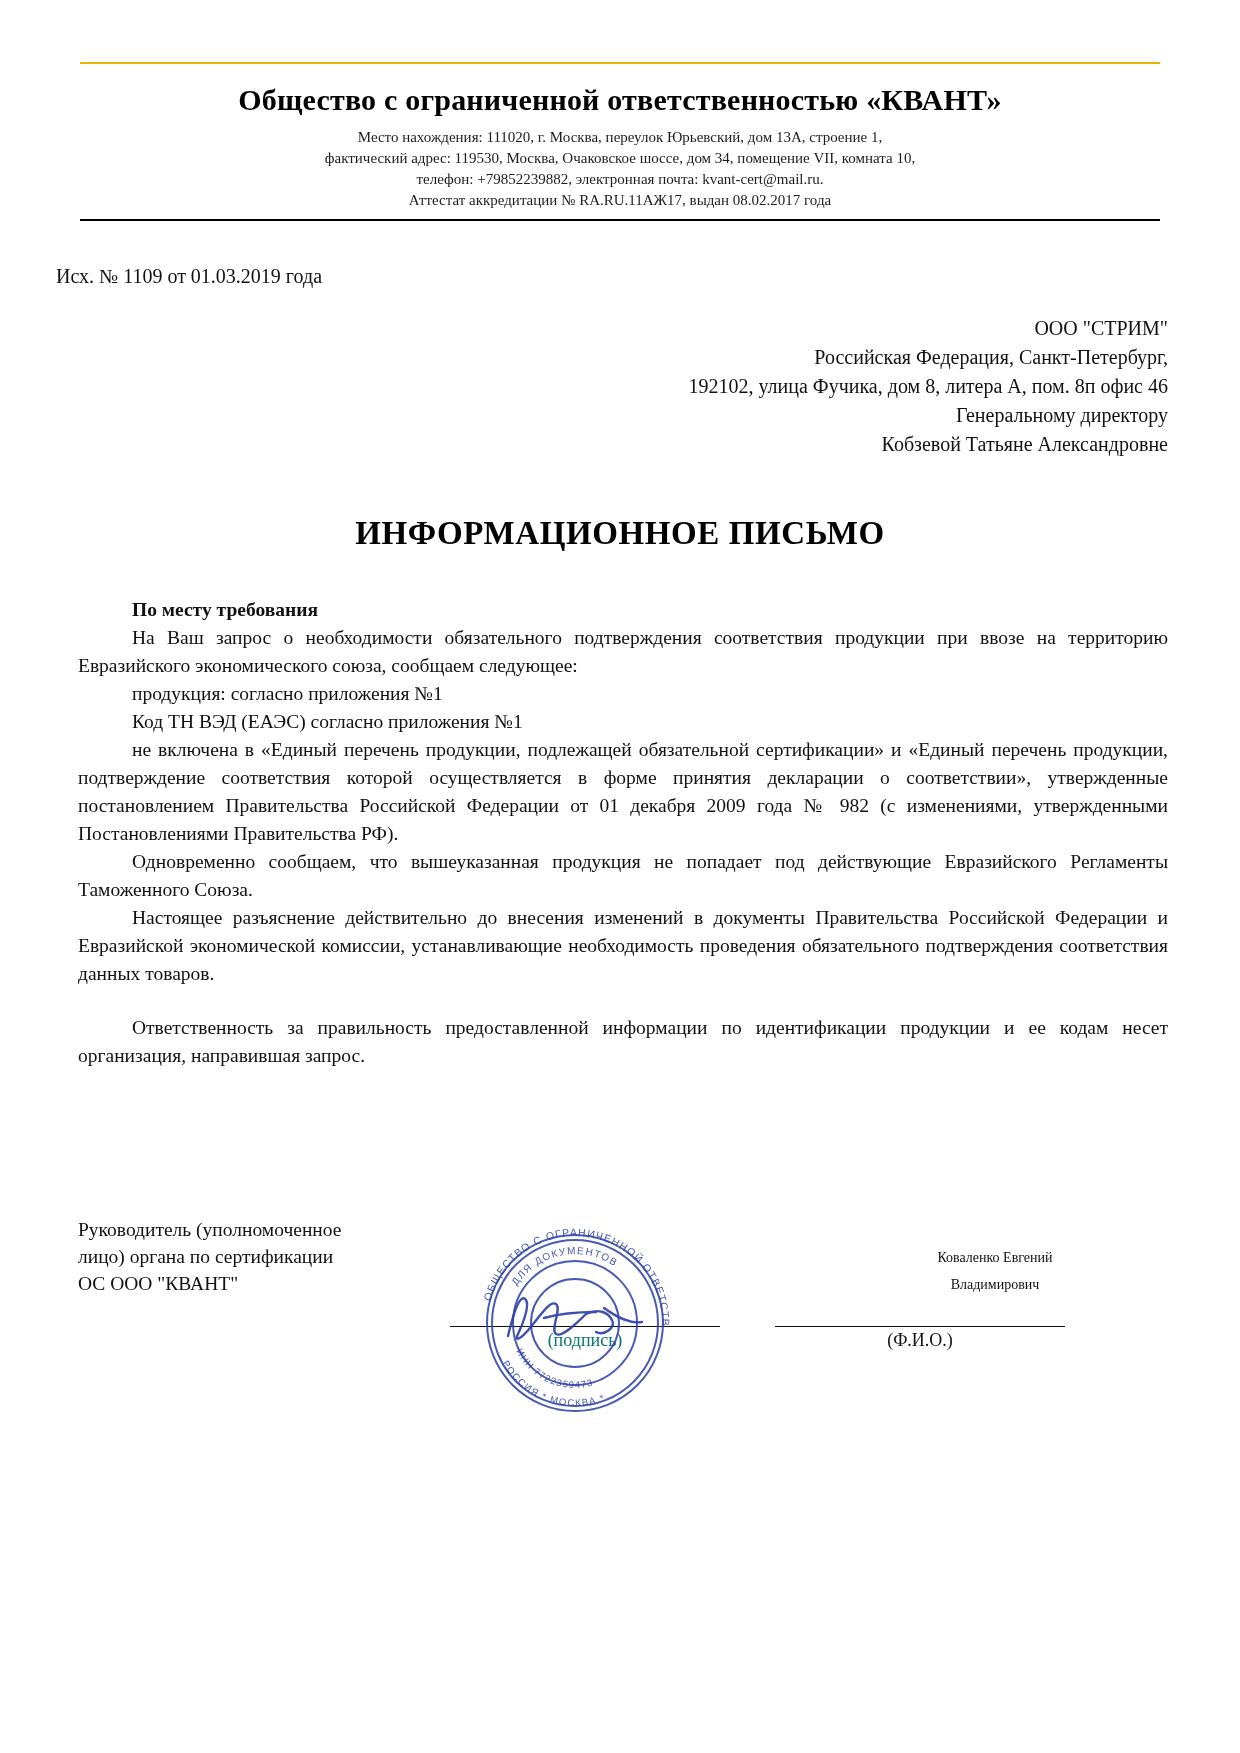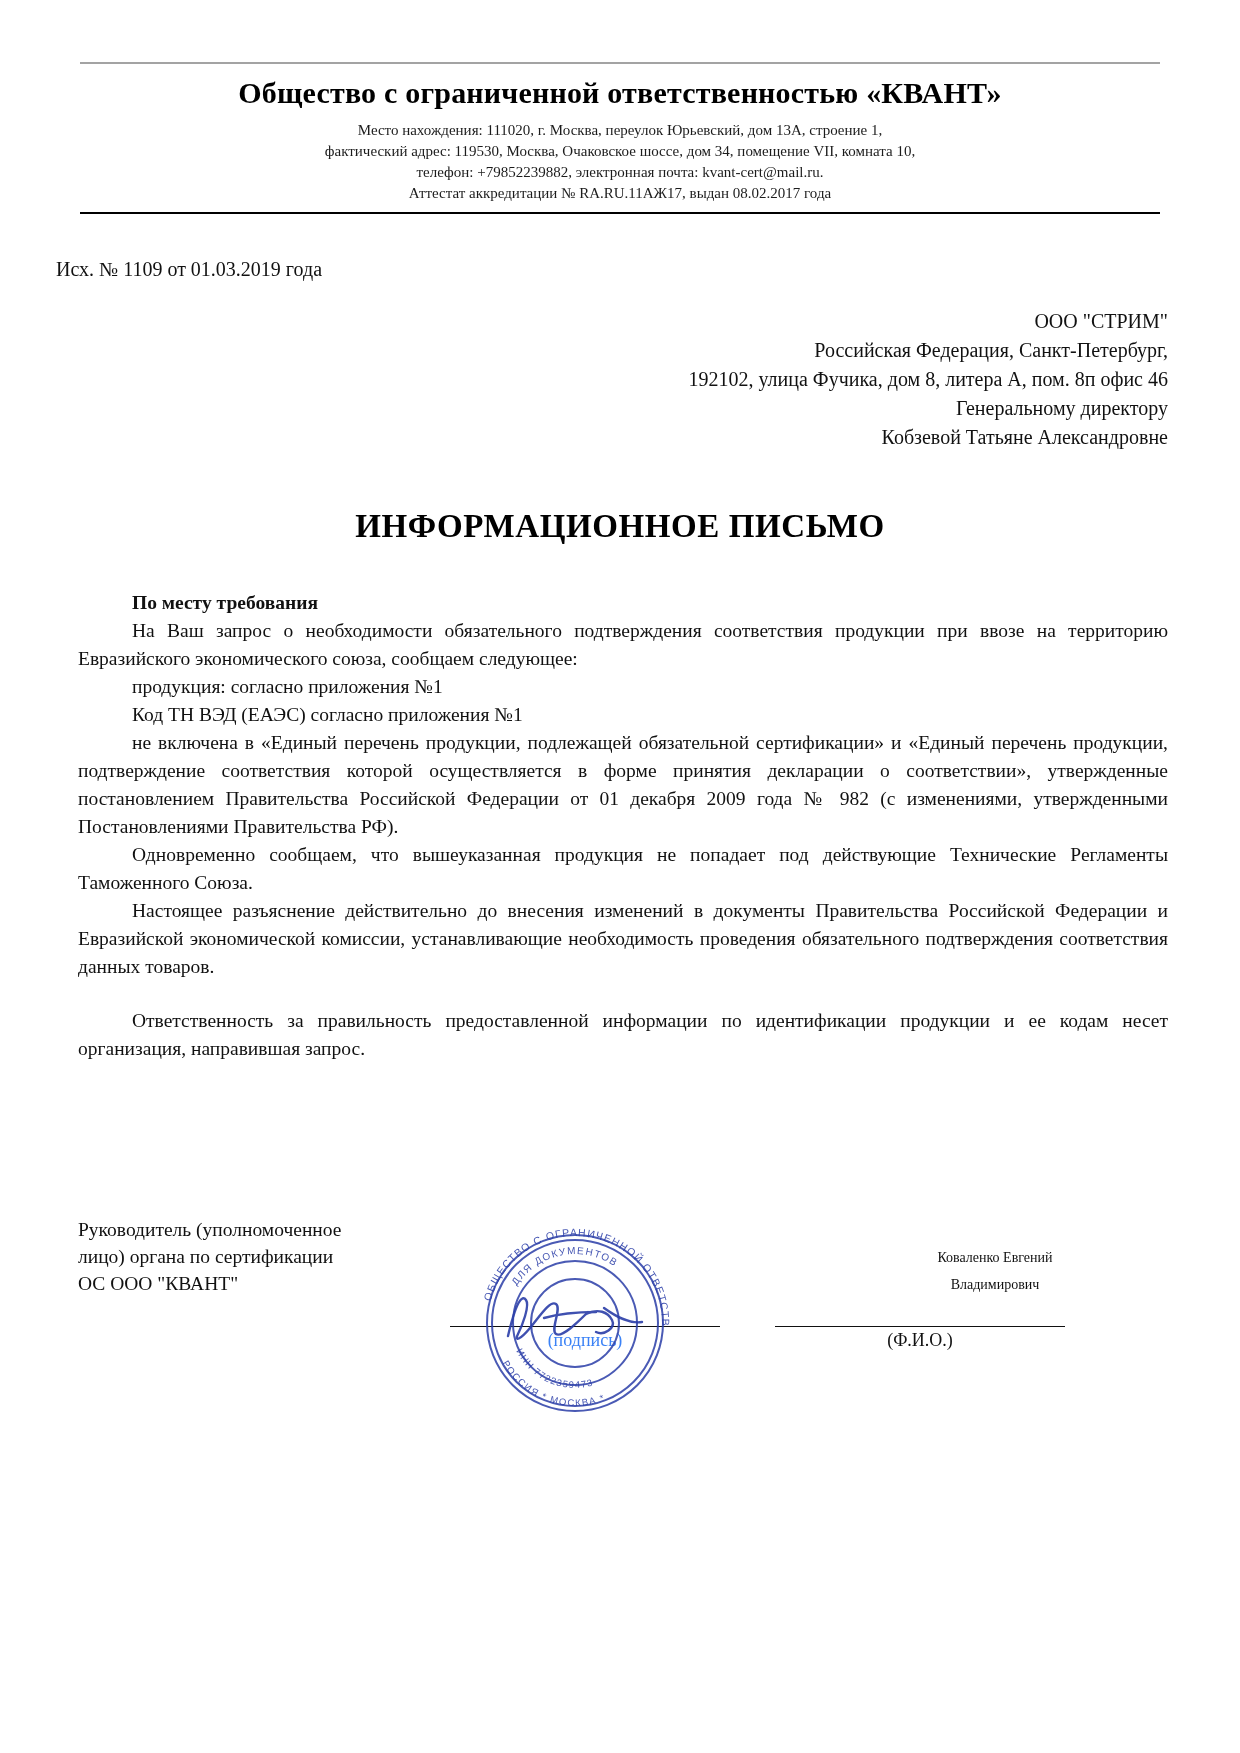--- a/index.html
+++ b/index.html
@@ -18,22 +18,22 @@
 
   .page {
     position: absolute;
     inset: 0;
     padding: 0;
   }
 
   
   .letterhead {
     margin: 62px 80px 0 80px;
-    border-top: 2px solid #a3a3a3;
-    padding-top: 8px;
+    border-top: 2px solid #eab308;
+    padding-top: 15px;
     text-align: center;
   }
   .company-name {
     font-family: "Liberation Serif", serif;
     font-weight: bold;
     font-size: 30px;
     letter-spacing: 0.2px;
     margin: 4px 0 10px 0;
     color: #000;
   }
@@ -132,21 +132,21 @@
     width: 290px;
     border-bottom: 1.5px solid #111;
   }
   .sig-cap-left {
     position: absolute;
     left: 450px;
     top: 114px;
     width: 270px;
     text-align: center;
     font-size: 18px;
-    color: #3b82f6;
+    color: #0f766e;
   }
   .sig-cap-right {
     position: absolute;
     left: 775px;
     top: 114px;
     width: 290px;
     text-align: center;
     font-size: 18px;
     color: #111;
   }
@@ -196,21 +196,21 @@
   </div>
 
   <div class="doc-title">ИНФОРМАЦИОННОЕ ПИСЬМО</div>
 
   <div class="body-block">
     <p class="bold-lead">По месту требования</p>
     <p>На Ваш запрос о необходимости обязательного подтверждения соответствия продукции при ввозе на территорию Евразийского экономического союза, сообщаем следующее:</p>
     <p>продукция:  согласно приложения №1</p>
     <p>Код ТН ВЭД (ЕАЭС) согласно приложения №1</p>
     <p>не включена в «Единый перечень продукции, подлежащей обязательной сертификации» и «Единый перечень продукции, подтверждение соответствия которой осуществляется в форме принятия декларации о соответствии», утвержденные  постановлением Правительства Российской Федерации от 01 декабря 2009 года № 982 (с изменениями, утвержденными Постановлениями Правительства РФ).</p>
-    <p>Одновременно сообщаем, что вышеуказанная продукция не попадает под действующие Технические Регламенты Таможенного Союза.</p>
+    <p>Одновременно сообщаем, что вышеуказанная продукция не попадает под действующие Евразийского Регламенты Таможенного Союза.</p>
     <p>Настоящее разъяснение действительно до внесения изменений в документы Правительства Российской Федерации и Евразийской экономической комиссии, устанавливающие необходимость проведения обязательного подтверждения соответствия данных товаров.</p>
     <p class="gap-p">Ответственность за правильность предоставленной информации по идентификации продукции и ее кодам несет организация, направившая запрос.</p>
   </div>
 
   <div class="sig-area">
     <div class="sig-left">
       <div>Руководитель (уполномоченное</div>
       <div>лицо) органа по сертификации</div>
       <div>ОС ООО "КВАНТ"</div>
     </div>

